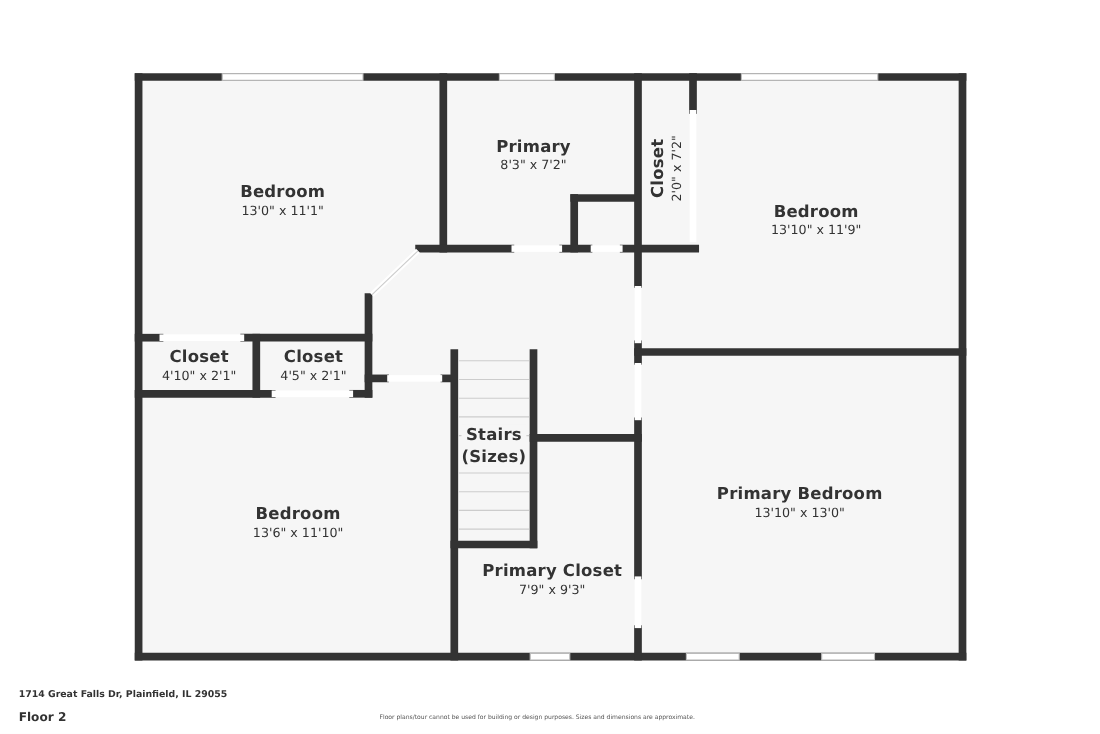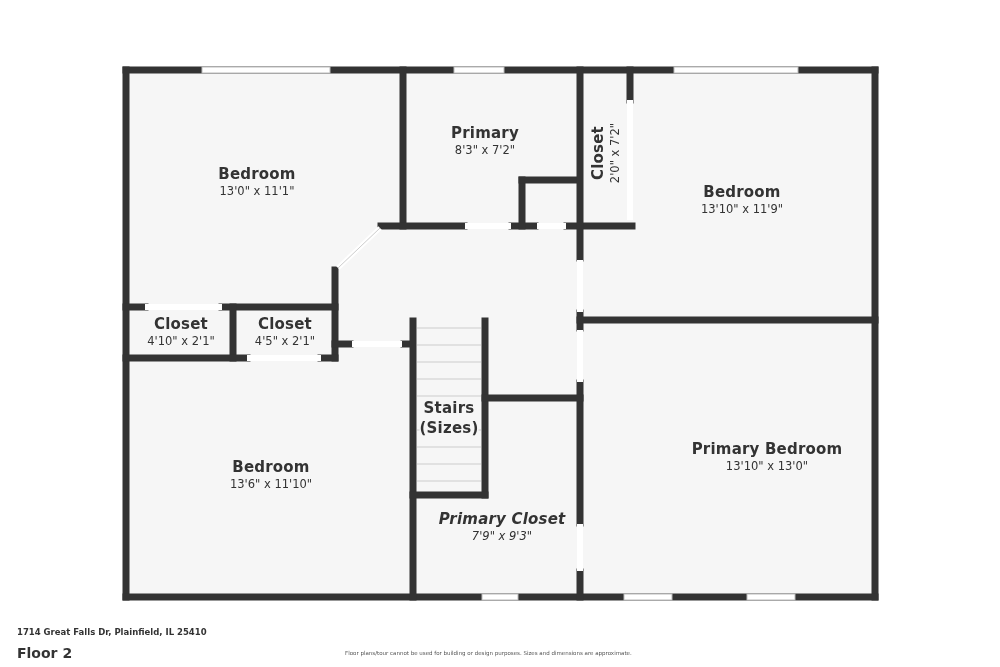--- a/index.html
+++ b/index.html
@@ -3,21 +3,21 @@
 <meta charset="utf-8">
 <style>
   html, body { margin:0; padding:0; background:#ffffff; }
   body { width:1000px; height:667px; position:relative; overflow:hidden; font-family:"DejaVu Sans", sans-serif; }
   svg.plan { position:absolute; left:0; top:0; }
   .room-label { position:absolute; text-align:center; color:#333333; transform:translate(-50%,-50%); white-space:nowrap; }
   .room-name { font-size:15px; font-weight:600; letter-spacing:0.2px; line-height:18px; }
   .room-dim { font-size:11.5px; line-height:16px; }
   .vertical { transform:translate(-50%,-50%) rotate(-90deg); }
   .footer-address { position:absolute; left:17px; top:627px; font-size:8.5px; color:#333; font-weight:600; }
-  .footer-floor { position:absolute; left:17px; top:645px; font-size:14px; color:#333; font-weight:600; }
+  .footer-floor { position:absolute; left:17px; top:645px; font-size:11px; color:#333; font-weight:600; }
   .footer-disclaimer { position:absolute; left:345px; top:650px; font-size:5.5px; color:#555; }
 </style>
 </head>
 <body>
 
 <svg class="plan" width="1000" height="667" viewBox="0 0 1000 667">
 
   <rect x="127" y="70" width="747" height="527" fill="#f6f6f6"></rect>
   <g stroke="#333333" stroke-width="7" fill="none" stroke-linecap="square">
 
@@ -114,32 +114,32 @@
   <div class="room-dim">13'10" x 11'9"</div>
 </div>
 <div class="room-label" style="left:181px;top:332px;">
   <div class="room-name">Closet</div>
   <div class="room-dim">4'10" x 2'1"</div>
 </div>
 <div class="room-label" style="left:285px;top:332px;">
   <div class="room-name">Closet</div>
   <div class="room-dim">4'5" x 2'1"</div>
 </div>
-<div class="room-label" style="left:449px;top:405px;background:#f6f6f6;margin-top:13px;">
+<div class="room-label" style="left:449px;top:405px;background:#f6f6f6;">
   <div class="room-name">Stairs</div>
   <div class="room-name" style="margin-top:2px;">(Sizes)</div>
 </div>
 <div class="room-label" style="left:271px;top:475px;">
   <div class="room-name">Bedroom</div>
   <div class="room-dim">13'6" x 11'10"</div>
 </div>
-<div class="room-label" style="left:502px;top:527px;font-style:italic;">
+<div class="room-label" style="left:502px;top:527px;">
   <div class="room-name">Primary Closet</div>
   <div class="room-dim">7'9" x 9'3"</div>
 </div>
-<div class="room-label" style="left:727px;top:457px;margin-left:40px;">
+<div class="room-label" style="left:727px;top:457px;">
   <div class="room-name">Primary Bedroom</div>
   <div class="room-dim">13'10" x 13'0"</div>
 </div>
 
-<div class="footer-address">1714 Great Falls Dr, Plainfield, IL 25410</div>
+<div class="footer-address">1714 Great Falls Dr, Plainfield, IL 29055</div>
 <div class="footer-floor">Floor 2</div>
 <div class="footer-disclaimer">Floor plans/tour cannot be used for building or design purposes. Sizes and dimensions are approximate.</div>
 
 </body></html>

